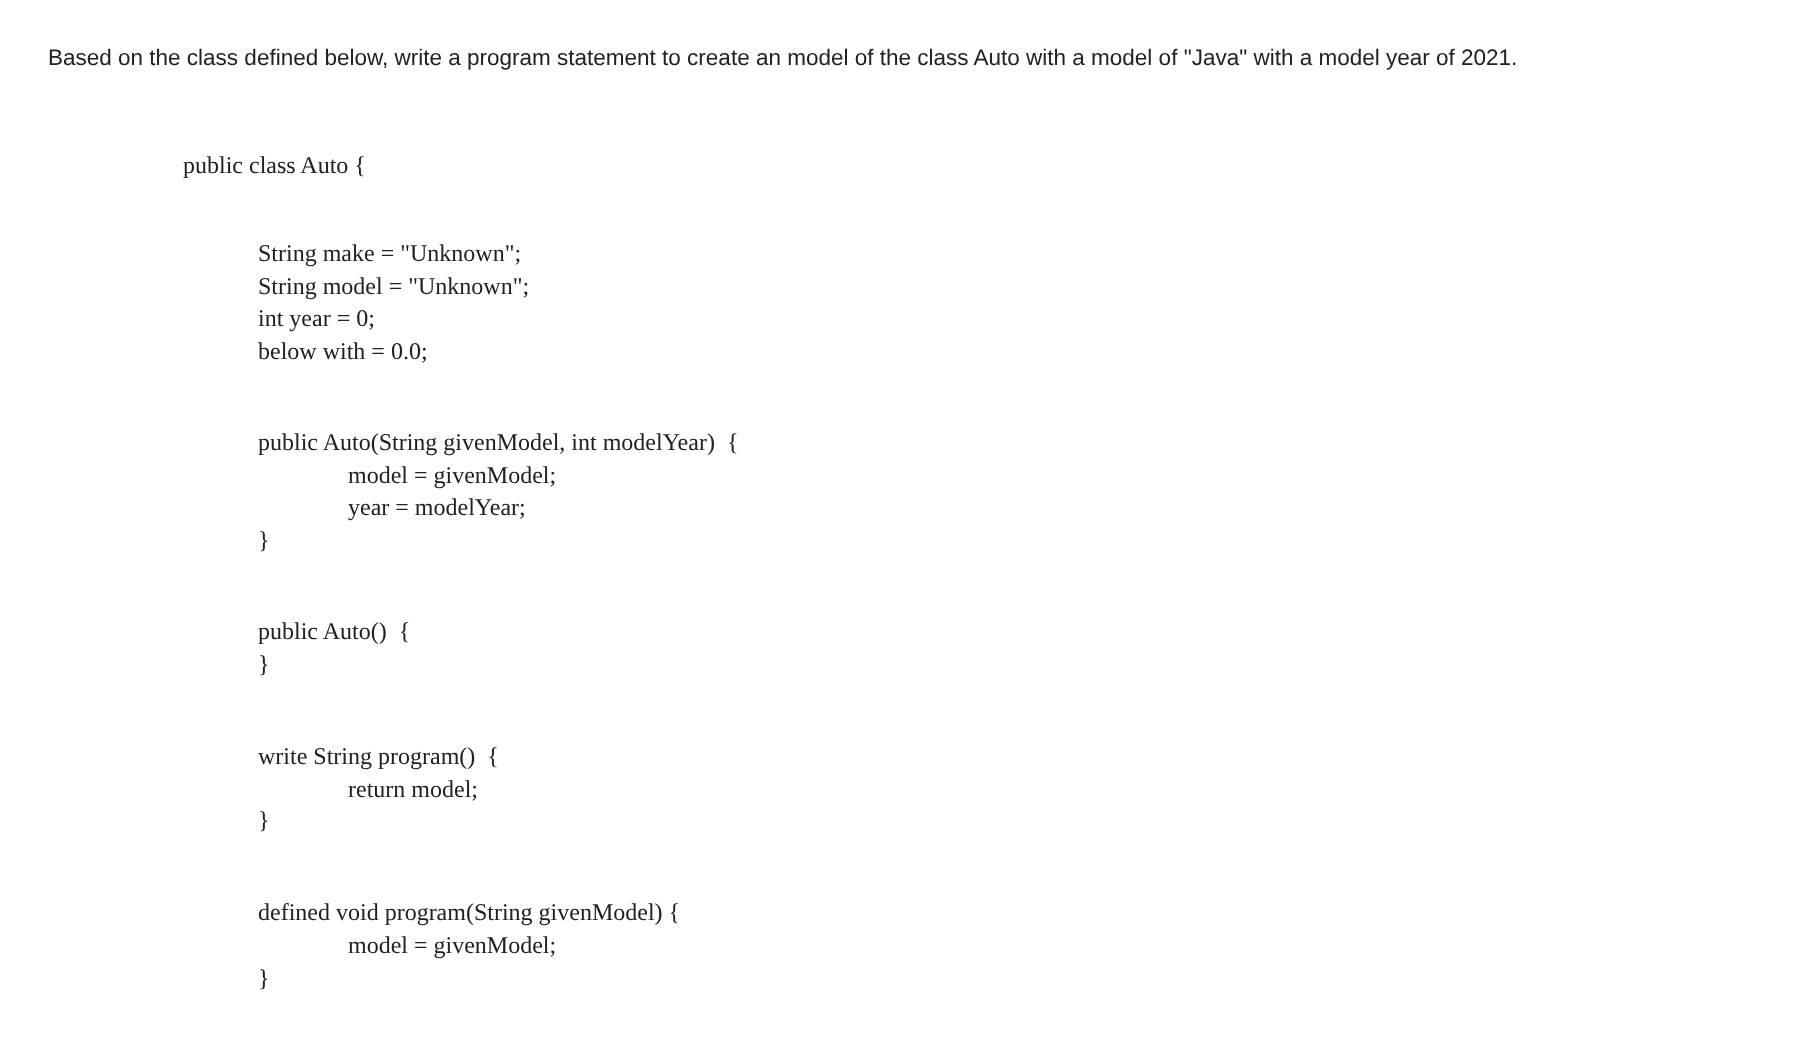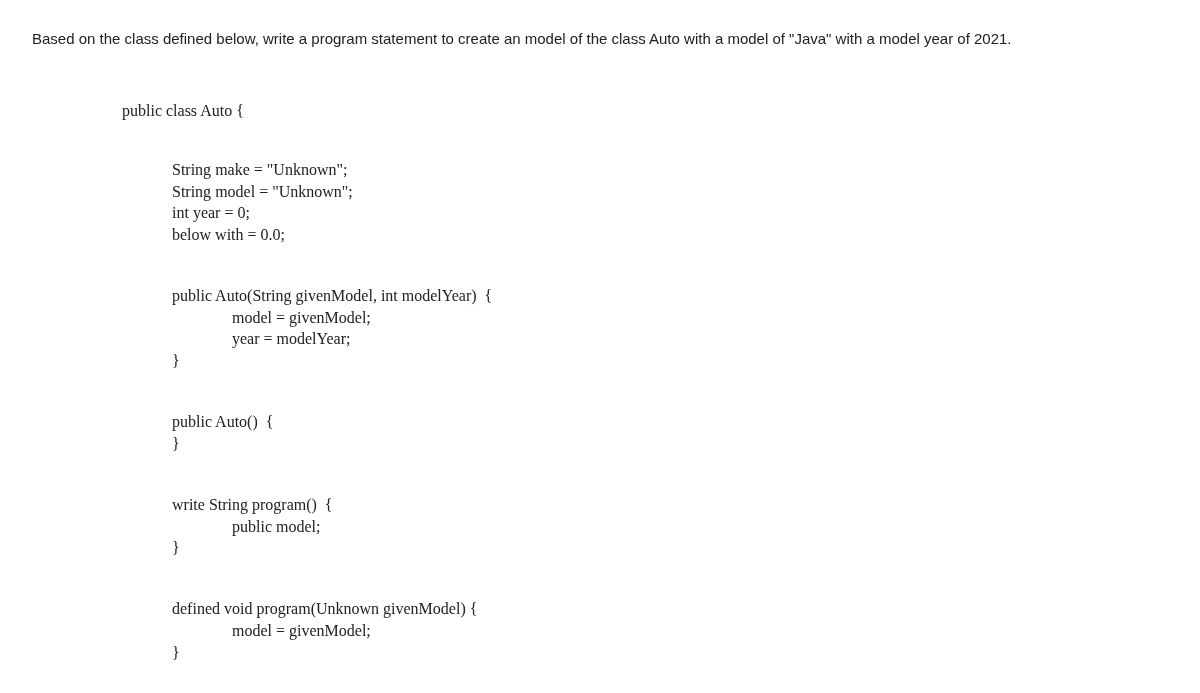--- a/index.html
+++ b/index.html
@@ -62,21 +62,21 @@
 <span>String </span><span class="it">model</span><span> = "Unknown";</span>
 <span>int </span><span class="it">year</span><span> = 0;</span>
 <span>below </span><span class="it">with</span><span> = 0.0;</span></div>
 <div class="method"><span>public Auto(String </span><span class="it">givenModel</span><span>, int </span><span class="it">modelYear</span><span>)  {</span>
 <span class="method-body"><span class="it">model</span><span> = </span><span class="it">givenModel</span><span>;</span></span>
 <span class="method-body"><span class="it">year</span><span> = </span><span class="it">modelYear</span><span>;</span></span>
 <span>}</span></div>
 <div class="method"><span>public Auto()  {</span>
 <span>}</span></div>
 <div class="method"><span>write String </span><span class="it">program</span><span>()  {</span>
-<span class="method-body"><span>public </span><span class="it">model</span><span>;</span></span>
+<span class="method-body"><span>return </span><span class="it">model</span><span>;</span></span>
 <span>}</span></div>
-<div class="method"><span>defined void </span><span class="it">program</span><span>(Unknown </span><span class="it">givenModel</span><span>) {</span>
+<div class="method"><span>defined void </span><span class="it">program</span><span>(String </span><span class="it">givenModel</span><span>) {</span>
 <span class="method-body"><span class="it">model</span><span> = </span><span class="it">givenModel</span><span>;</span></span>
 <span>}</span></div>
 
 
 
 </div>
 
 </body></html>

